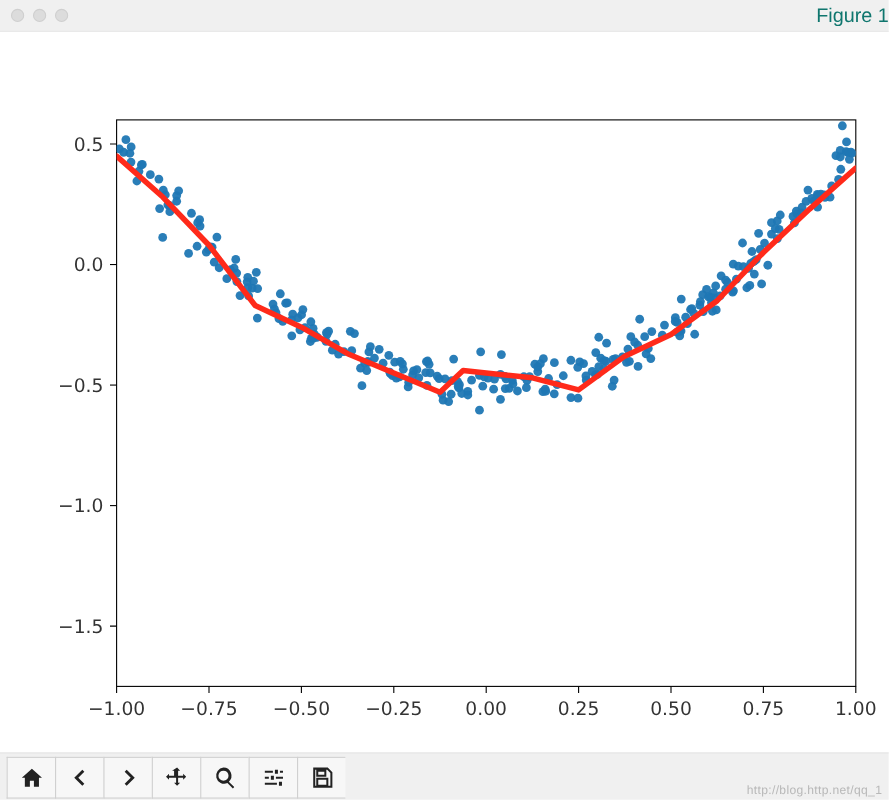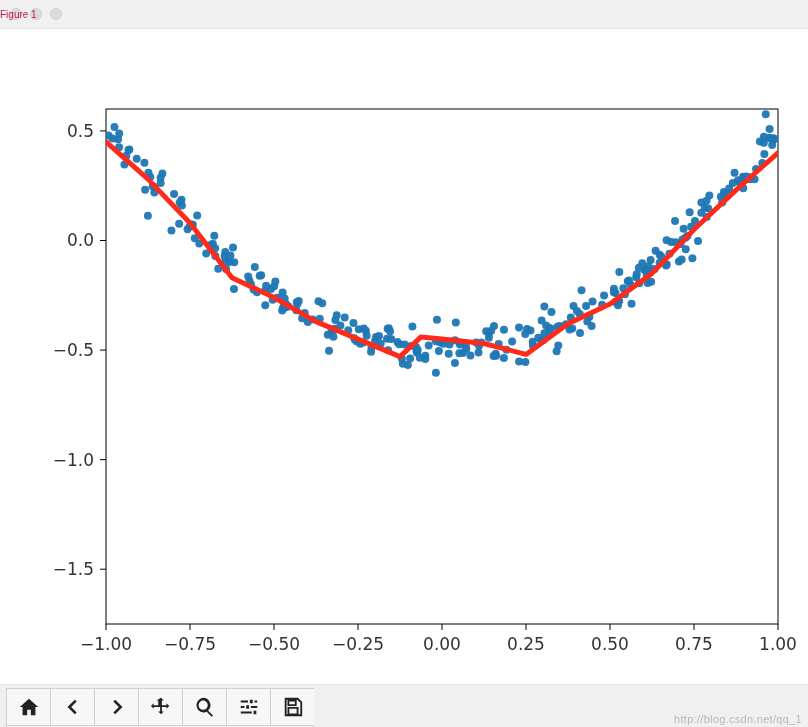--- a/index.html
+++ b/index.html
@@ -29,23 +29,23 @@
     width: 12px;
     height: 12px;
     border-radius: 50%;
     background: #dcdcdc;
     border: 1px solid #cfcfcf;
     box-sizing: border-box;
   }
   .titlebar .title {
     position: absolute;
     left: 0; right: 0;
-    text-align: left;
-    font-size: 10px;
-    color: #be185d;
+    text-align: right;
+    font-size: 18px;
+    color: #0f766e;
     pointer-events: none;
   }
   .figure-area {
     position: relative;
     width: 808px;
     height: calc(727px - 28px - 44px);
     background: #fff;
   }
   svg.plot {
     position: absolute;
@@ -473,14 +473,14 @@
   <div class="btn" title="Configure subplots">
     <svg viewBox="0 0 24 24">
         <path d="M3 5h8v2H3zM13 4h3v4h-3zM18 5h3v2h-3zM3 11h4v2H3zM9 10h3v4H9zM14 11h7v2h-7zM3 17h12v2H3zM17 16h3v4h-3zM21 17h0v2h0z"></path>
       </svg>
   </div>
   <div class="btn" title="Save">
     <svg viewBox="0 0 24 24">
         <path d="M4 3h13l4 4v14H4zM7 5v5h8V5zM7 13h10v7H7z" fill="none" stroke="#222" stroke-width="2"></path>
       </svg>
   </div>
-  <div class="watermark">http://blog.csdn.net/qq_1</div>
+  <div class="watermark">http://blog.http.net/qq_1</div>
 </div>
 
 </body></html>

